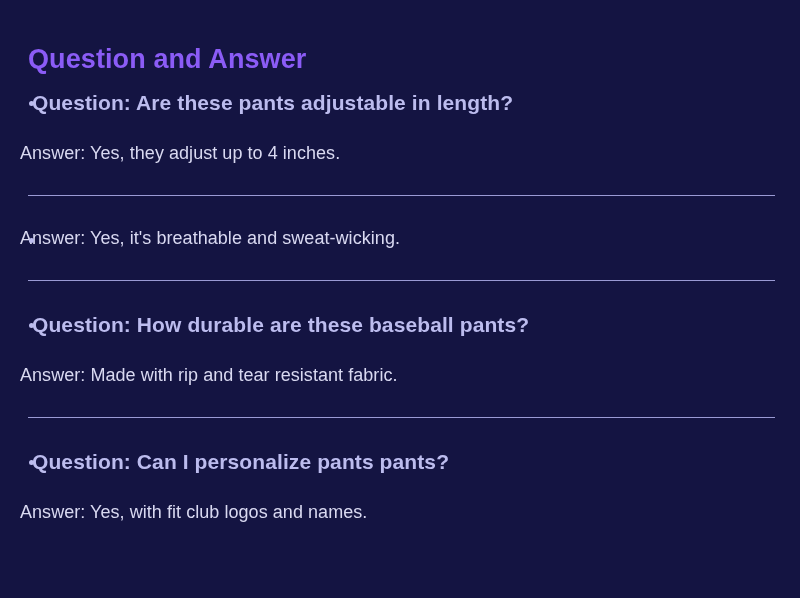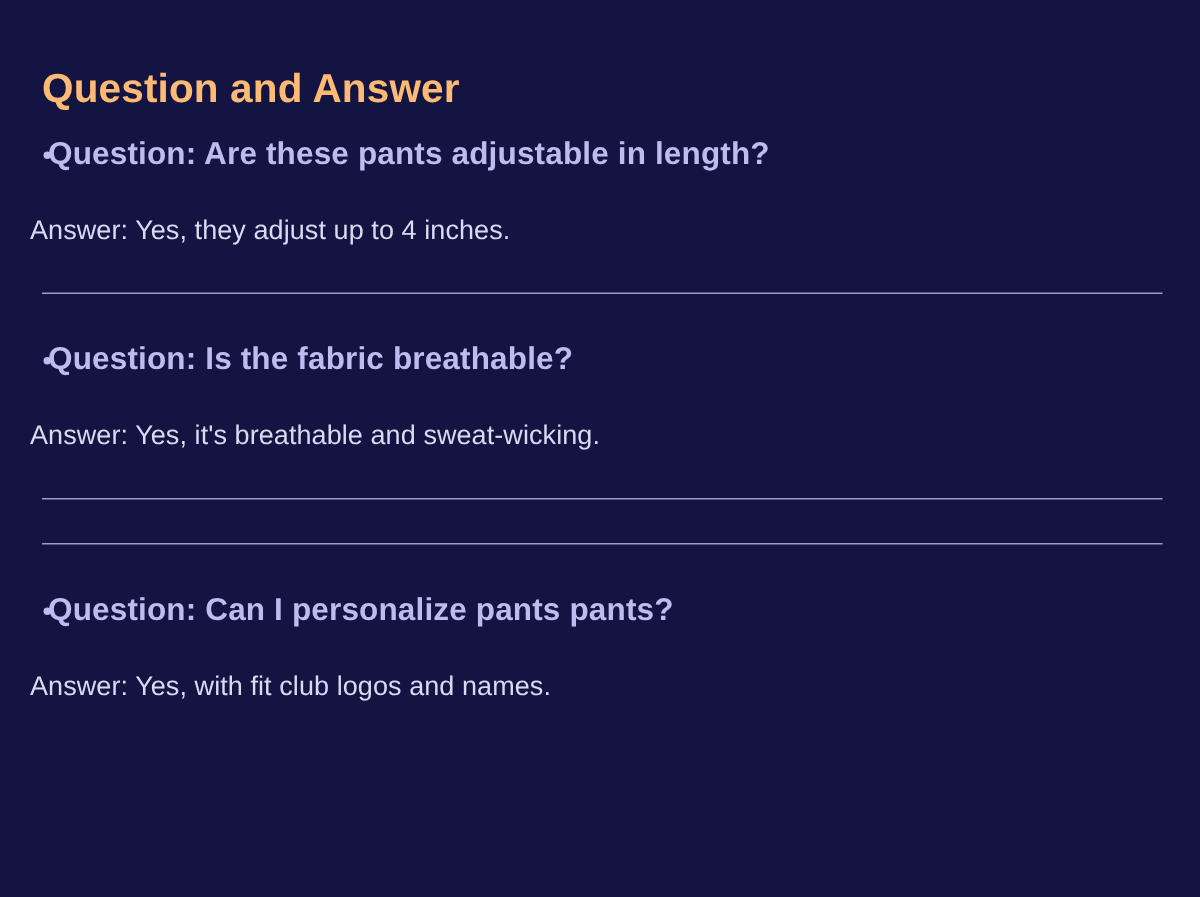--- a/index.html
+++ b/index.html
@@ -21,21 +21,21 @@
     box-sizing: border-box;
     padding: 0;
   }
 
   .section-title {
     position: absolute;
     left: 28px;
     top: 24px;
     font-size: 27px;
     font-weight: bold;
-    color: #fdba74;
+    color: #8b5cf6;
     letter-spacing: 0.1px;
     line-height: 34px;
     white-space: nowrap;
   }
 
   .qa-list {
     position: absolute;
     left: 0;
     top: 88px;
     width: 800px;
@@ -106,26 +106,32 @@
         <span class="qa-bullet"></span>
         <span>Question: Are these pants adjustable in length?</span>
       </div>
       <div class="qa-answer">Answer: Yes, they adjust up to 4 inches.</div>
     </div>
     <hr class="qa-divider">
 
     <div class="qa-item after-divider">
       <div class="qa-question">
         <span class="qa-bullet"></span>
-        <span>Question: Is the fabric breathable?</span>
       </div>
       <div class="qa-answer">Answer: Yes, it's breathable and sweat-wicking.</div>
     </div>
     <hr class="qa-divider">
 
+    <div class="qa-item after-divider">
+      <div class="qa-question">
+        <span class="qa-bullet"></span>
+        <span>Question: How durable are these baseball pants?</span>
+      </div>
+      <div class="qa-answer">Answer: Made with rip and tear resistant fabric.</div>
+    </div>
     <hr class="qa-divider">
 
     <div class="qa-item after-divider">
       <div class="qa-question">
         <span class="qa-bullet"></span>
         <span>Question: Can I personalize pants pants?</span>
       </div>
       <div class="qa-answer">Answer: Yes, with fit club logos and names.</div>
     </div>
 

